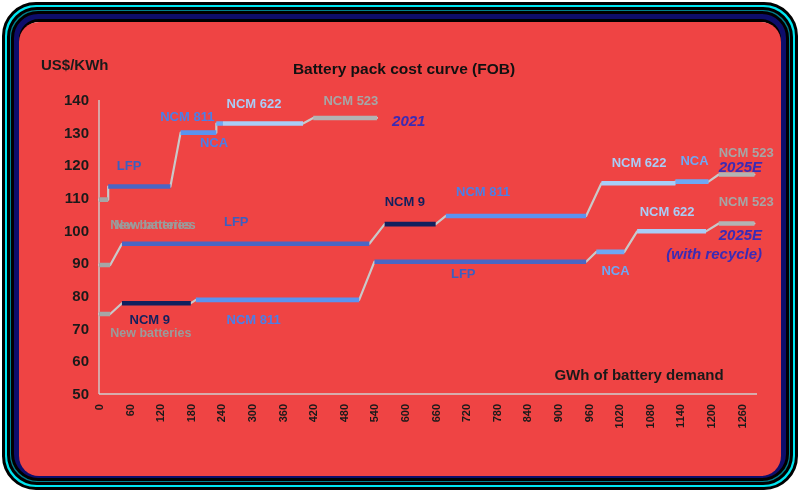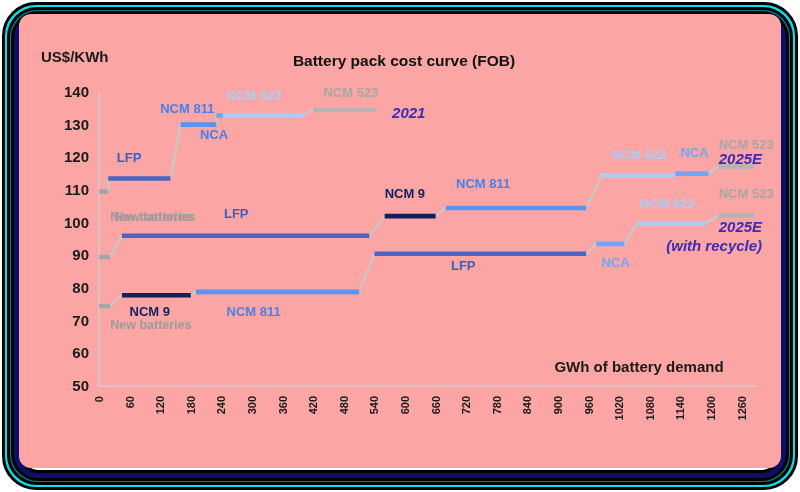--- a/index.html
+++ b/index.html
@@ -34,25 +34,25 @@
     left: 11px; top: 11px; width: 778px; height: 470px;
     border-radius: 27px;
     background: #0d0d6b;
   }
   #ring-inner {
     left: 19px; top: 19px; width: 762px; height: 454px;
     border-radius: 20px;
     background: #ffffff;
   }
   #plot-host {
-    position: absolute; left: 19px; top: 14px;
+    position: absolute; left: 19px; top: 22px;
     width: 762px; height: 454px;
-    border-radius: 12px;
+    border-radius: 20px;
     overflow: hidden;
-    background: #fca5a5;
+    background: #ef4444;
   }
   svg { display: block; }
   .ylab-txt { font-family: "Liberation Sans", sans-serif; font-size: 15px; font-weight: 700; fill: #1a1a1a; }
   .axis-title { font-family: "Liberation Sans", sans-serif; font-size: 15px; font-weight: 700; fill: #1a1a1a; }
   .chart-title { font-family: "Liberation Sans", sans-serif; font-size: 15.5px; font-weight: 700; fill: #111111; }
   .xtick { font-family: "Liberation Sans", sans-serif; font-size: 11px; font-weight: 700; fill: #1a1a1a; }
   .serieslabel { font-family: "Liberation Sans", sans-serif; font-size: 13px; font-weight: 700; }
   .scenariolabel { font-family: "Liberation Sans", sans-serif; font-size: 15px; font-weight: 700; font-style: italic; fill: #3b2bb5; }
   .newbat { font-family: "Liberation Sans", sans-serif; font-size: 12.5px; font-weight: 700; fill: #9b9b9b; }
 </style>

